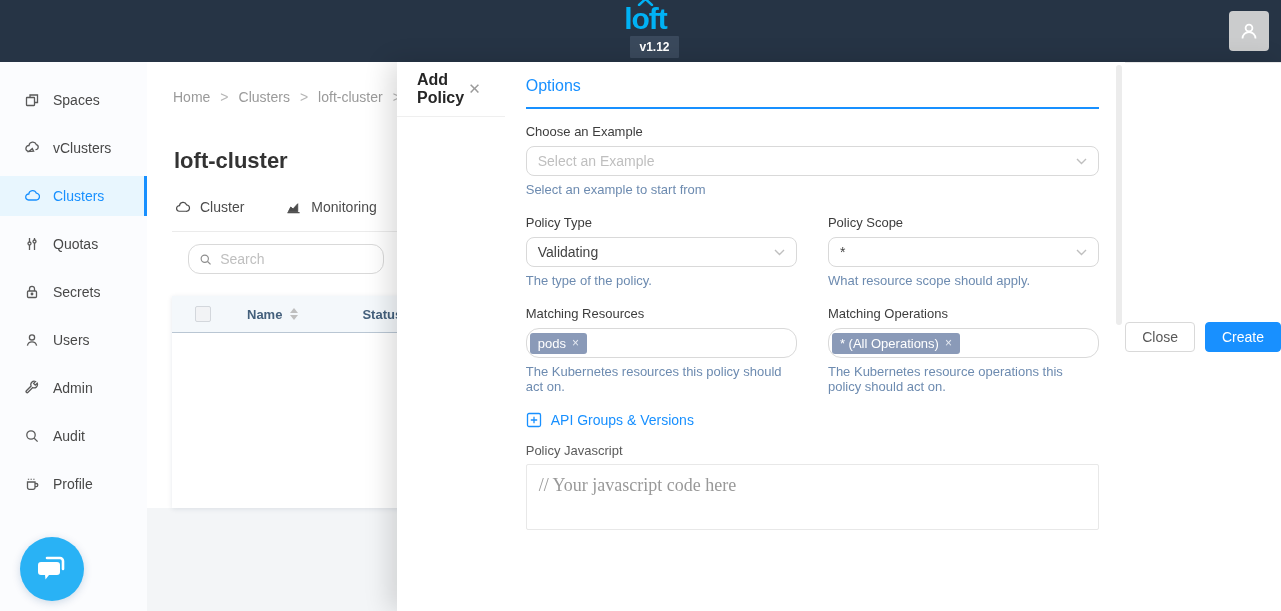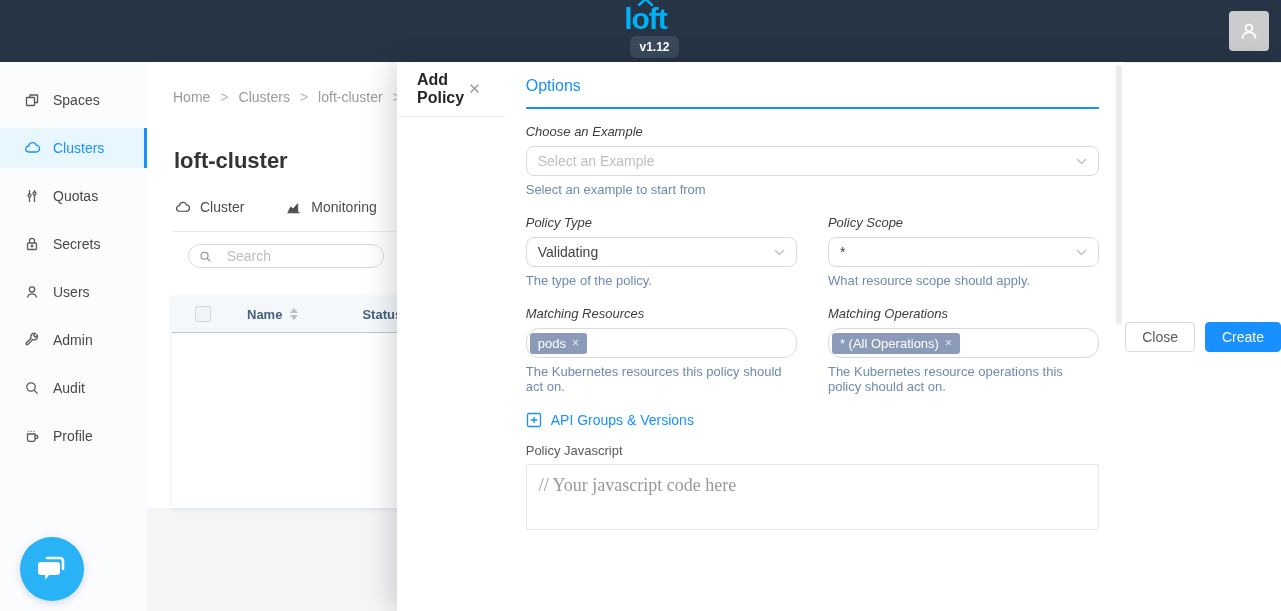--- a/index.html
+++ b/index.html
@@ -6,21 +6,21 @@
   html,body { width:1281px; height:611px; overflow:hidden; }
   body { font-family:"Liberation Sans","DejaVu Sans",sans-serif; font-size:14px; color:#454545; }
   .app { position:relative; width:1281px; height:611px; background:#fff; overflow:hidden; }
 
   
   .topbar { position:absolute; left:0; top:0; width:100%; height:62px; background:#263445; z-index:30;
             display:flex; align-items:center; padding:0 12px 0 22px;flex-direction:column; }
   .logo { position:relative; color:#00b2f5; font-size:30px; font-weight:bold; letter-spacing:-1px; line-height:1; padding-top:4px; }
   .logo .roof { position:absolute; left:13px; top:-3px; }
   .version-badge { margin-left:18px; background:#3a495c; color:#fff; font-size:12px; font-weight:bold;
-                   padding:4px 9px; border-radius:6px; margin-top:2px; }
+                   padding:4px 9px; border-radius:1px; margin-top:2px; }
   .avatar { position:absolute; right:12px; top:11px; width:40px; height:40px; background:#cbcccd;
             border-radius:4px; display:flex; align-items:center; justify-content:center; cursor:pointer; }
 
   
   .sidebar { position:absolute; left:0; top:62px; bottom:0; width:147px; background:#fbfcfe; z-index:5; padding-top:18px; }
   .nav-item { height:40px; margin-bottom:8px; display:flex; align-items:center; gap:13px; padding-left:24px;
               color:#484848; cursor:pointer; font-size:14px; }
   .nav-item svg { flex:0 0 auto; stroke:#5a5a5a; }
   .nav-item.active { background:#e8f6fe; border-right:3px solid #1890ff; color:#1890ff; }
   .nav-item.active svg { stroke:#1890ff; }
@@ -31,22 +31,22 @@
   .breadcrumb { position:absolute; left:26px; top:27px; font-size:14px; color:#9a9a9a; display:flex; gap:10px; }
   .breadcrumb .crumb { cursor:pointer; }
   .breadcrumb .sep { color:#b5b5b5; }
   .breadcrumb .current { color:#262626; font-weight:bold; }
   .page-title { position:absolute; left:27px; top:86px; font-size:22px; font-weight:bold; color:#333; }
   .tabs { position:absolute; left:27px; top:137px; display:flex; gap:41px; color:#4c4c4c; }
   .tab { display:flex; align-items:center; gap:9px; cursor:pointer; font-size:14px; }
   .tab svg { stroke:#4c4c4c; }
   .tabs-underline { position:absolute; left:25px; right:0; top:169px; border-bottom:1px solid #ebebeb; }
 
-  .search-box { position:absolute; left:41px; top:182px; width:196px; height:24px; border:1px solid #d9d9d9;
-                border-radius:12px; background:#fff; display:flex; align-items:center; padding:0 10px; gap:15px; }
+  .search-box { position:absolute; left:41px; top:182px; width:196px; height:30px; border:1px solid #d9d9d9;
+                border-radius:12px; background:#fff; display:flex; align-items:center; padding:0 10px; gap:8px; }
   .search-box input { border:none; outline:none; width:100%; font-size:14px; color:#454545;
                       font-family:"Liberation Sans","DejaVu Sans",sans-serif; }
   .search-box input::placeholder { color:#bfbfbf; }
 
   .table-card { position:absolute; left:25px; top:234px; right:0; height:212px; background:#fff;
                 box-shadow:0 1px 5px rgba(20,40,70,0.10); }
   .thead { height:37px; background:#f4f8fb; border-bottom:1px solid #b9c6d3; display:flex; align-items:center; }
   .th-check { margin-left:23px; width:16px; height:16px; border:1px solid #d3d7dc; border-radius:2px; background:#f2f3f5; cursor:pointer; }
   .th-name { margin-left:36px; font-size:13px; font-weight:bold; color:#44607c; }
   .sorter { display:inline-flex; flex-direction:column; gap:2px; margin-left:8px; vertical-align:middle; cursor:pointer; }
@@ -60,21 +60,21 @@
             box-shadow:-8px 0 24px rgba(0,0,0,0.14); display:flex; }
   .drawer-header { height:55px; flex:0 0 55px; border-bottom:1px solid #efefef; display:flex; align-items:center;
                    justify-content:space-between; padding:0 20px; }
   .drawer-title { font-size:16px; font-weight:bold; color:#262626; }
   .drawer-close { color:#9b9b9b; font-size:15px; cursor:pointer; padding:4px; }
   .drawer-body { flex:1 1 auto; overflow:hidden; padding:15px 26px 0 21px; position:relative; }
   .scroll-track { position:absolute; right:3px; top:3px; width:6px; height:260px; background:#ececec;
                   border-radius:3px; }
 
   .section-title { color:#1890ff; font-size:16px; padding-bottom:12px; border-bottom:2px solid #1890ff; margin-bottom:15px; }
-  .field-label { font-size:13px; color:#3d3d3d;font-style:italic; }
+  .field-label { font-size:13px; color:#3d3d3d; }
   .help-text { font-size:13px; color:#6d8bb0; margin-top:6px; }
   .select { margin-top:7px; height:30px; border:1px solid #d9d9d9; border-radius:8px; background:#fff;
             display:flex; align-items:center; justify-content:space-between; padding:0 11px; cursor:pointer; }
   .select .value { font-size:14px; color:#434343; }
   .select .placeholder { color:#bfbfbf; }
   .field-block { margin-bottom:18px; }
   .two-col { display:flex; gap:31px; }
   .two-col > div { flex:1 1 0; }
   .tag-input { margin-top:7px; height:30px; border:1px solid #d9d9d9; border-radius:13px; background:#fff;
                display:flex; align-items:center; padding:0 3px; cursor:text; }
@@ -122,20 +122,27 @@
   </header>
 
   <aside class="sidebar">
     <div class="nav-item">
       <svg width="16" height="16" viewBox="0 0 16 16" fill="none" stroke-width="1.3">
           <rect x="2.5" y="5.5" width="8" height="8" rx="0.5"></rect>
           <path d="M6 5.5 V3 h7.5 v7.5 H10.5"></path>
         </svg>
       <span>Spaces</span>
     </div>
+    <div class="nav-item">
+      <svg width="16" height="16" viewBox="0 0 16 16" fill="none" stroke-width="1.3">
+          <path d="M4.8 11.5 a3 3 0 0 1 .2-6 a3.8 3.8 0 0 1 7.3-.9 a2.6 2.6 0 0 1 -.8 5.1"></path>
+          <path d="M4.8 11.5 L8.3 8.6 L9.6 11.2 Z"></path>
+        </svg>
+      <span>vClusters</span>
+    </div>
     <div class="nav-item active">
       <svg width="16" height="16" viewBox="0 0 16 16" fill="none" stroke-width="1.3">
           <path d="M4.6 12 a3 3 0 0 1 .2-6 a3.9 3.9 0 0 1 7.5-.9 a2.7 2.7 0 0 1 -.6 6.9 z"></path>
         </svg>
       <span>Clusters</span>
     </div>
     <div class="nav-item">
       <svg width="16" height="16" viewBox="0 0 16 16" fill="none" stroke-width="1.3">
           <path d="M5.5 2 v4 M5.5 9 v5"></path>
           <circle cx="5.5" cy="7.5" r="1.5"></circle>

